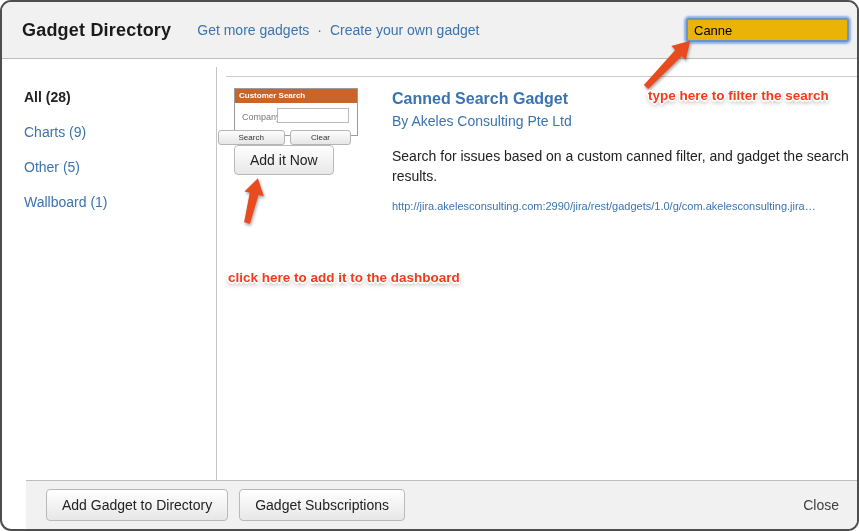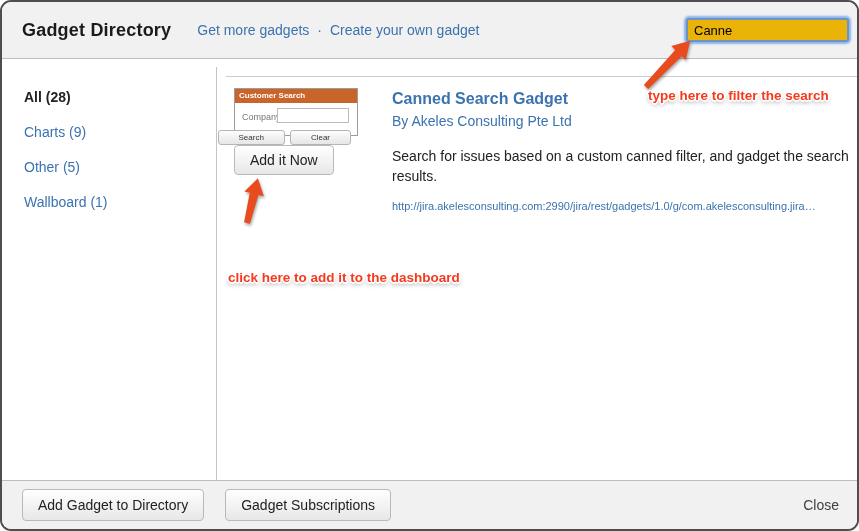--- a/index.html
+++ b/index.html
@@ -107,21 +107,21 @@
   .gadget-title { font-size: 16px; font-weight: bold; color: #3b73af; margin-top: 2px; cursor: pointer; }
   .gadget-byline { font-size: 14px; color: #3b73af; margin-top: 5px; }
   .gadget-desc { font-size: 14px; color: #222; line-height: 1.45; margin-top: 17px; }
   .gadget-url { font-size: 11px; color: #3b73af; margin-top: 13px; text-decoration: none; display: inline-block; cursor: pointer; }
   
   .footer {
     height: 49px; flex: 0 0 49px;
     background: #f1f1f1;
     border-top: 1px solid #bdbdbd;
     display: flex; align-items: center;
-    padding: 0 18px 0 20px; gap: 21px;
+    padding: 0 18px 0 20px; gap: 11px; margin-left: 24px;
   }
   .footer-btn {
     font-family: "Liberation Sans", sans-serif;
     font-size: 14px; color: #222;
     padding: 7px 15px;
     background: linear-gradient(#ffffff, #e7e7e7);
     border: 1px solid #b9b9b9; border-radius: 4px;
     cursor: pointer;
   }
   .close-link { margin-left: auto; font-size: 14px; color: #404040; text-decoration: none; cursor: pointer; }

